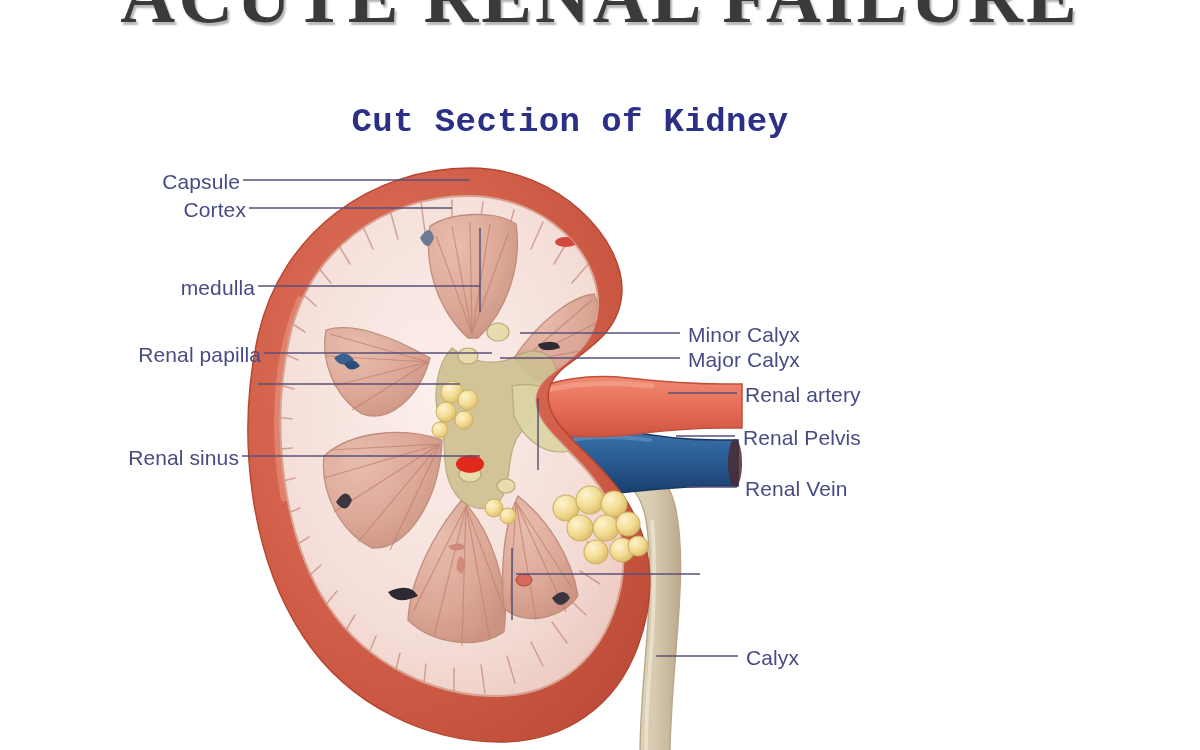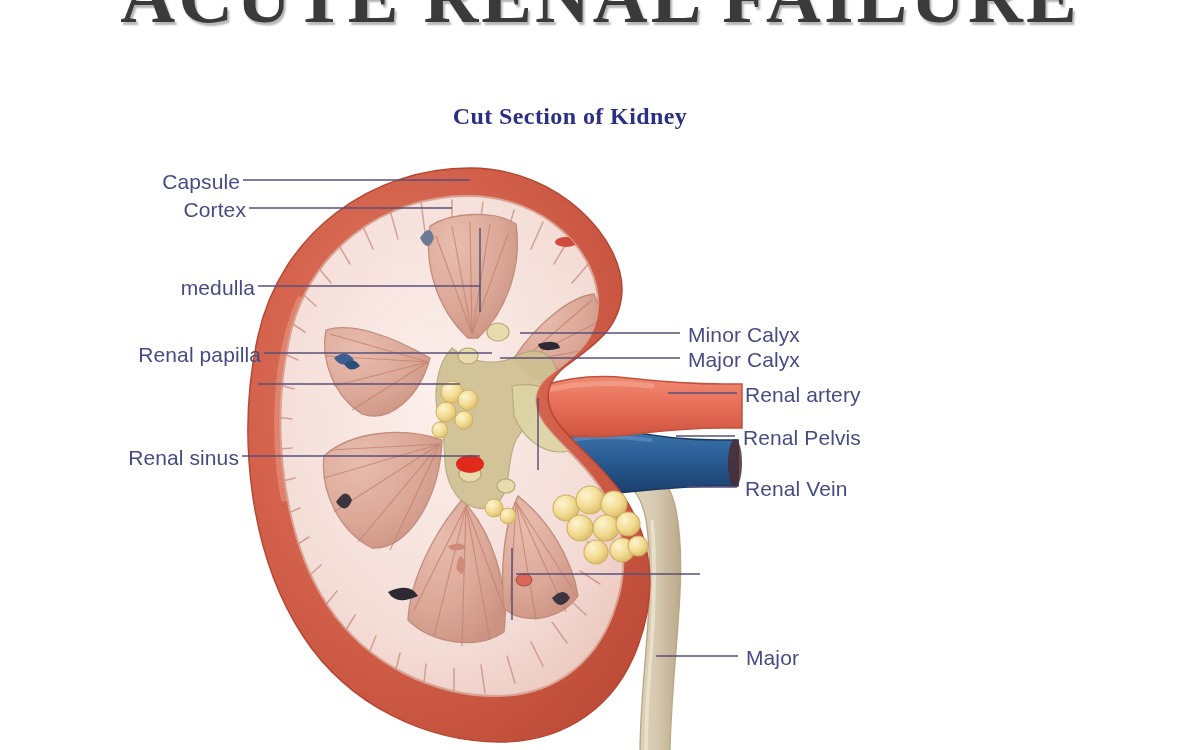--- a/index.html
+++ b/index.html
@@ -34,23 +34,23 @@
     line-height: 1.0;
   }
 
   
   #diagram-title {
     position: absolute;
     left: 0;
     top: 103px;
     width: 1140px;
     text-align: center;
-    font-family: Liberation Serif, serif;
+    font-family: Liberation Mono, monospace;
     font-weight: 700;
-    font-size: 24px;
+    font-size: 34px;
     letter-spacing: 0.4px;
     color: #2b2f86;
     white-space: nowrap;
   }
 
   
   #kidney-figure {
     position: absolute;
     left: 0;
     top: 0;
@@ -450,16 +450,16 @@
   <div class="anno right" style="left:743px; top:426px;">
     <span>Renal Pelvis</span>
   </div>
 
   <div class="anno right" style="left:745px; top:477px;">
     <span>Renal Vein</span>
   </div>
 
 
   <div class="anno right" style="left:746px; top:646px;">
-    <span>Major</span>
+    <span>Calyx</span>
   </div>
 
 </div>
 
 </body></html>

